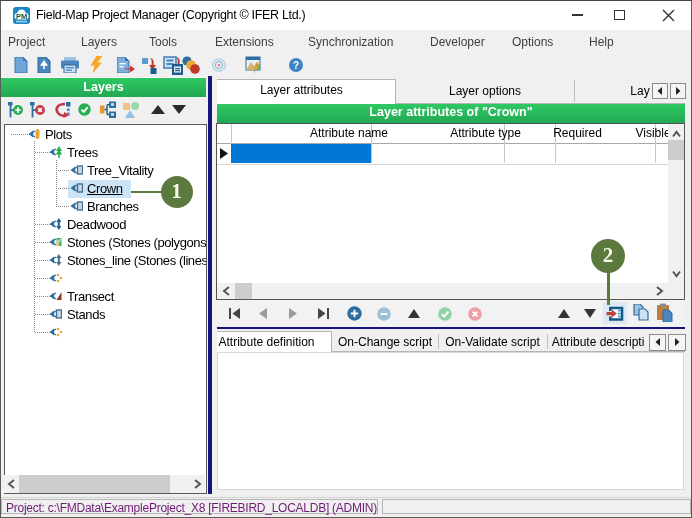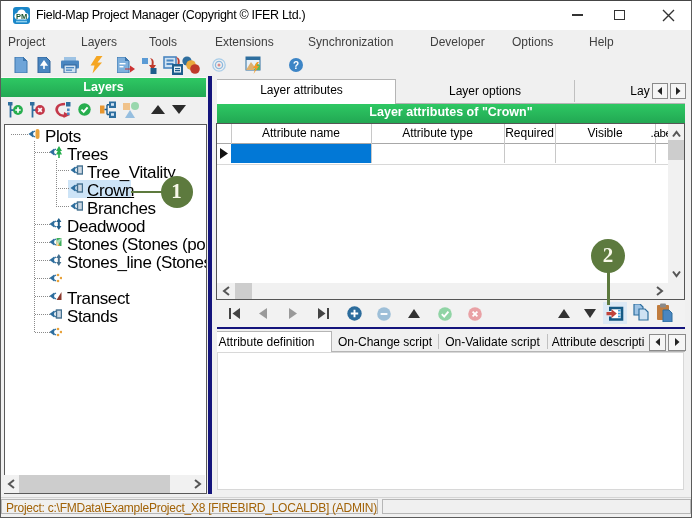--- a/index.html
+++ b/index.html
@@ -10,29 +10,29 @@
 .titlebar { left:1px; top:1px; width:690px; height:29px; background:#ffffff; }
 .title-text { left:36px; top:8px; font-size:12.5px; letter-spacing:-0.32px; color:#000; white-space:nowrap; }
 .menubar { left:1px; top:30px; width:690px; height:26px; background:#f0f0f0; }
 .menu-item { top:35px; font-size:12px; color:#404040; }
 .toolbar { left:1px; top:56px; width:690px; height:22px; background:#f0f0f0; }
 .lpanel-head { left:1px; top:78px; width:205px; height:19px; background:linear-gradient(#2ec863,#22a853); text-align:center; }
 .lpanel-head span { color:#fff; font-weight:bold; font-size:12.5px; line-height:13.5px; position:relative; top:-1.5px; }
 .rband { left:217px; top:104px; width:468px; height:19px; background:linear-gradient(#2ec863,#22a853); text-align:center; }
 .rband span { color:#fff; font-weight:bold; font-size:12.5px; line-height:14px; position:relative; top:-1.7px; }
 .treebox { left:3.5px; top:123.5px; width:203.5px; height:370px; background:#fff; border:1px solid #5a5a5a; overflow:hidden; }
-.tree-label { position:absolute; font-size:17px; letter-spacing:-0.4px; color:#000; white-space:nowrap; }
+.tree-label { position:absolute; font-size:13px; letter-spacing:-0.4px; color:#000; white-space:nowrap; }
 .navy-split { left:208px; top:76px; width:4px; height:418px; background:#14147c; }
 .gridbox { left:216px; top:123px; width:469px; height:177px; border:1px solid #555; background:#fff; }
 .statusbar { left:1px; top:497px; width:690px; height:20px; background:#f0f0f0; border-top:1px solid #d4d4d4; }
 .sbox { top:499px; height:15px; border:1px solid #b6b6b6; background:#f0f0f0; }
 .callout { border-radius:50%; background:#5d7a3e; color:#f8f8ea; font-family:"Liberation Serif",serif; font-weight:bold; text-align:center; z-index:40; }
 .dot-h { height:1px; background-image:repeating-linear-gradient(to right,#8a8a8a 0,#8a8a8a 1px,transparent 1px,transparent 2px); }
 .dot-v { width:1px; background-image:repeating-linear-gradient(to bottom,#8a8a8a 0,#8a8a8a 1px,transparent 1px,transparent 2px); }
-.gh { font-size:12px; color:#000; text-align:center; position:absolute; top:0; height:19px; line-height:19px; }
+.gh { font-size:12px; color:#000; text-align:center; position:absolute; top:0; height:19px; line-height:19px;margin-left:48px; }
 .tab { position:absolute; font-size:12px; color:#000; text-align:center; }
 </style>
 </head>
 <body>
 
 <div class="abs titlebar"></div>
 <svg class="abs" style="left:13px;top:7px" width="17" height="17" viewBox="0 0 17 17">
   <rect x="0" y="0" width="17" height="17" rx="3" fill="#1a86c8"></rect>
   <circle cx="8.5" cy="6.8" r="4.4" fill="#fff"></circle>
   <circle cx="4.6" cy="9.2" r="3.1" fill="#fff"></circle>
@@ -438,20 +438,20 @@
   </svg>
 <svg class="abs" style="left:673px;top:338px" width="8" height="8" viewBox="0 0 8 8">
     <path d="M2 0 L6.5 4 L2 8 Z" fill="#222"></path>
   </svg>
 
 <div class="abs" style="left:216.5px;top:352px;width:467px;height:137.5px;background:#fff;border:1px solid #d8d8d8"></div>
 
 <div class="abs statusbar"></div>
 <div class="abs sbox" style="left:1px;width:377px"></div>
 <div class="abs sbox" style="left:382px;width:309px"></div>
-<div class="abs" style="left:6px;top:501px;font-size:12px;letter-spacing:-0.25px;color:#a16207;white-space:nowrap">Project: c:\FMData\ExampleProject_X8 [FIREBIRD_LOCALDB] (ADMIN)</div>
+<div class="abs" style="left:6px;top:501px;font-size:12px;letter-spacing:-0.25px;color:#701a75;white-space:nowrap">Project: c:\FMData\ExampleProject_X8 [FIREBIRD_LOCALDB] (ADMIN)</div>
 
 <div class="abs" style="left:131px;top:190.7px;width:31px;height:2.6px;background:#5d7a3e;z-index:39"></div>
 <div class="abs callout" style="left:160.5px;top:176px;width:32px;height:32px;font-size:21px;line-height:31px">1</div>
 <div class="abs" style="left:606.8px;top:271px;width:2.8px;height:34px;background:#5d7a3e;z-index:39"></div>
 <div class="abs callout" style="left:591px;top:238.5px;width:34px;height:34px;font-size:21px;line-height:33px">2</div>
 
 <div class="abs win-border"></div>
 
 </body></html>

